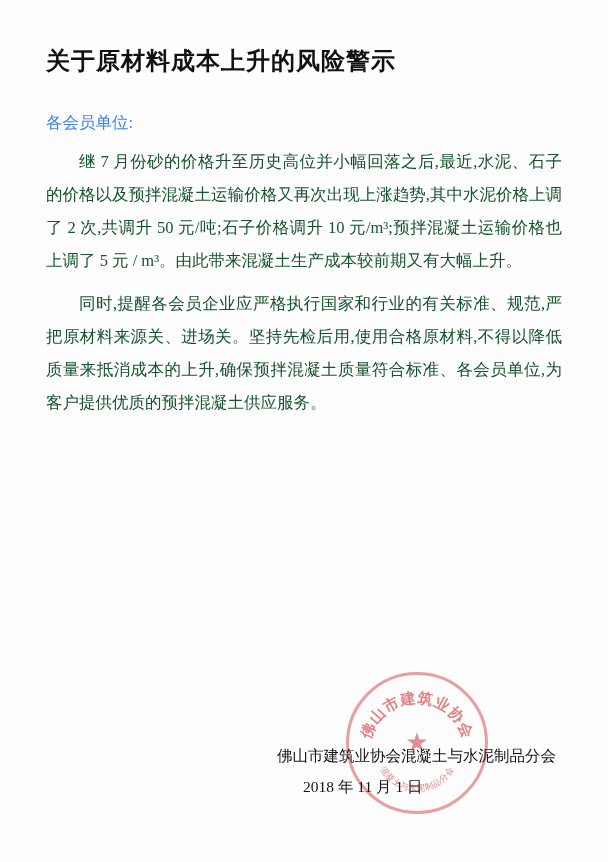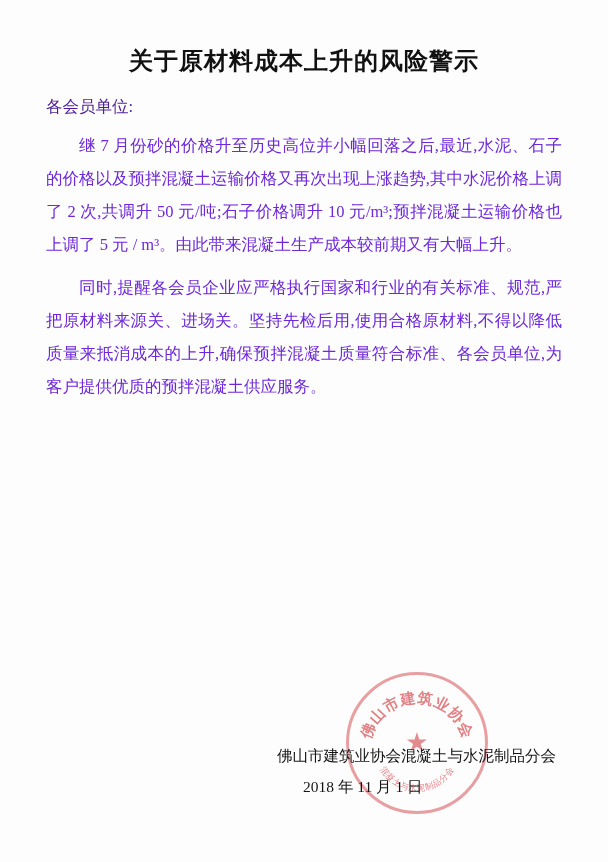--- a/index.html
+++ b/index.html
@@ -16,42 +16,42 @@
   }
   .page {
     position: relative;
     width: 608px;
     height: 862px;
     box-sizing: border-box;
     padding: 34px 46px 0 46px;
     background: #fdfdfd;
   }
   .doc-title {
-    text-align: center;
+    text-align: left;
     font-size: 24px;
     font-weight: bold;
     letter-spacing: 1px;
     color: #111111;
-    margin: 12px 0 14px 0;
+    margin: 12px 0 30px 0;
     line-height: 1.3;
   }
   .salutation {
     font-size: 16.5px;
     line-height: 1.9;
     margin: 0 0 6px 0;
-    color: #4c1d95;
+    color: #3b82f6;
   }
   .para {
     font-size: 16.5px;
     line-height: 2.0;
     text-align: justify;
     text-justify: inter-ideograph;
     text-indent: 2em;
     margin: 0 0 10px 0;
-    color: #6d28d9;
+    color: #14532d;
   }
   .signature-block {
     position: absolute;
     right: 52px;
     bottom: 60px;
     text-align: left;
     z-index: 3;
   }
   .sign-org {
     font-size: 15.5px;

